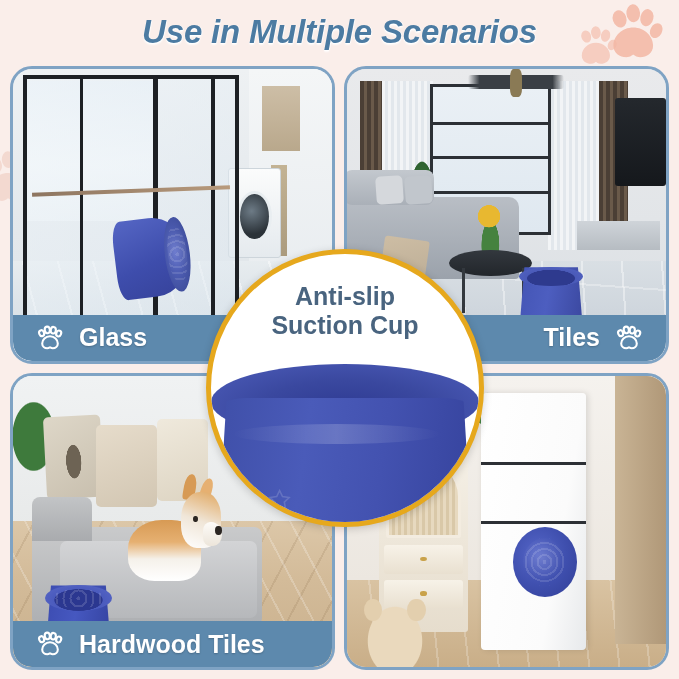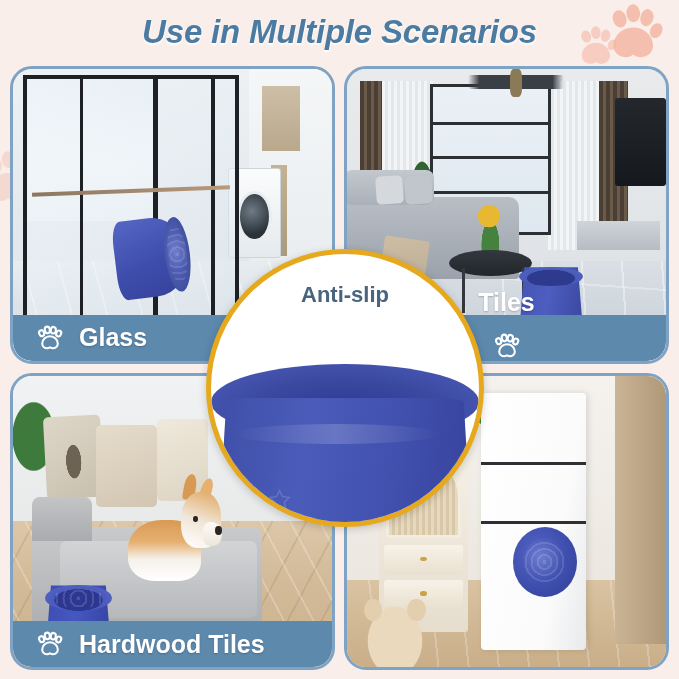--- a/index.html
+++ b/index.html
@@ -81,21 +81,21 @@
     background: #5d89ad;
     display: flex;
     align-items: center;
     gap: 14px;
     padding: 0 22px;
     box-sizing: border-box;
     border-bottom-left-radius: 19px;
     border-bottom-right-radius: 19px;
   }
   .label-bar.left  { justify-content: flex-start; }
-  .label-bar.right { justify-content: flex-end; flex-direction: column; }
+  .label-bar.right { justify-content: flex-end; }
   .label-text {
     color: #ffffff;
     font-size: 25px;
     font-weight: bold;
     text-shadow: 0 1px 2px rgba(0,0,0,.22);
     white-space: nowrap;
   }
   .paw-icon { width: 30px; height: 30px; flex: none; }
 
   
@@ -111,21 +111,21 @@
     overflow: hidden;
     z-index: 6;
     box-shadow: 0 2px 8px rgba(0,0,0,.18);
   }
   .badge-text {
     position: absolute;
     top: 28px;
     left: 0;
     width: 100%;
     text-align: center;
-    font-size: 22px;
+    font-size: 25px;
     font-weight: bold;
     line-height: 1.16;
     color: #49647f;
     z-index: 3;
   }
   .badge-cup {
     position: absolute;
     left: -6px;
     top: 110px;
     width: 280px;
@@ -517,20 +517,21 @@
           <div class="rim"></div>
       </div>
       <div class="bear"></div>
     </div>
   </div>
 </div>
 
 <div class="badge">
   <div class="badge-text">
     <div>Anti-slip</div>
+    <div>Suction Cup</div>
   </div>
   <div class="badge-cup">
     <div class="bcup-top"></div>
     <div class="bcup-body"></div>
     <div class="bcup-shine"></div>
     <svg class="bcup-star" viewBox="0 0 24 24">
       <path d="M12 2.5l2.9 6.1 6.6.9-4.8 4.6 1.2 6.6L12 17.6 6.1 20.7l1.2-6.6L2.5 9.5l6.6-.9z" fill="none" stroke="rgba(255,255,255,.35)" stroke-width="1.6"></path>
     </svg>
     <div class="bcup-emb e1"></div>
     <div class="bcup-emb e2"></div>

